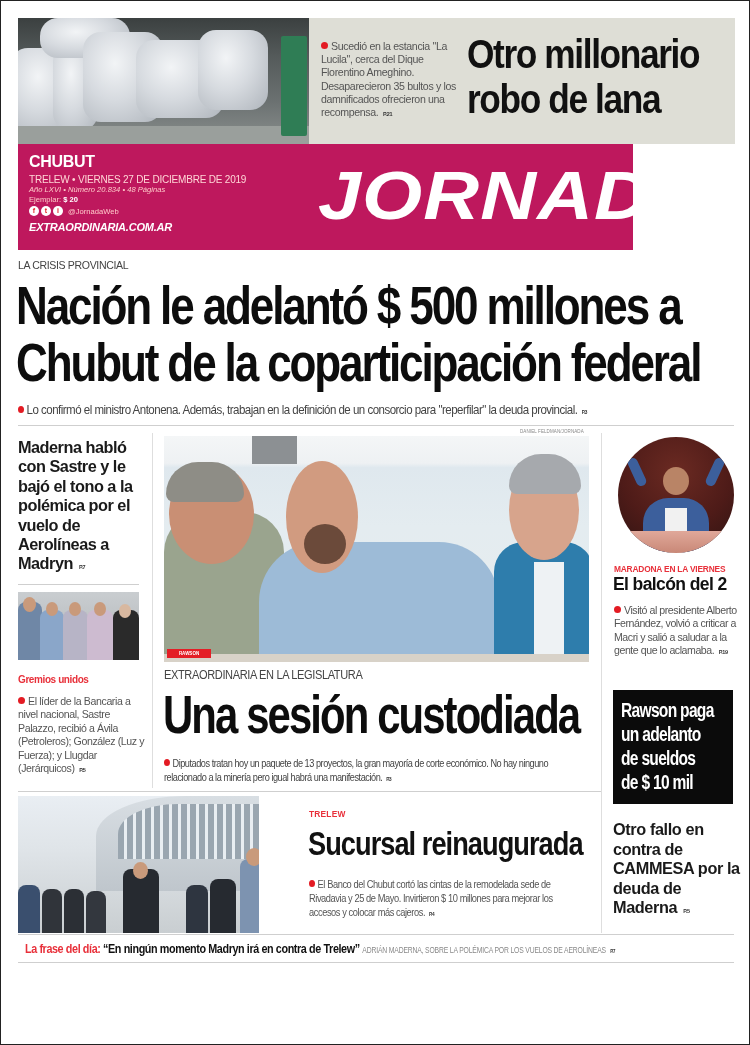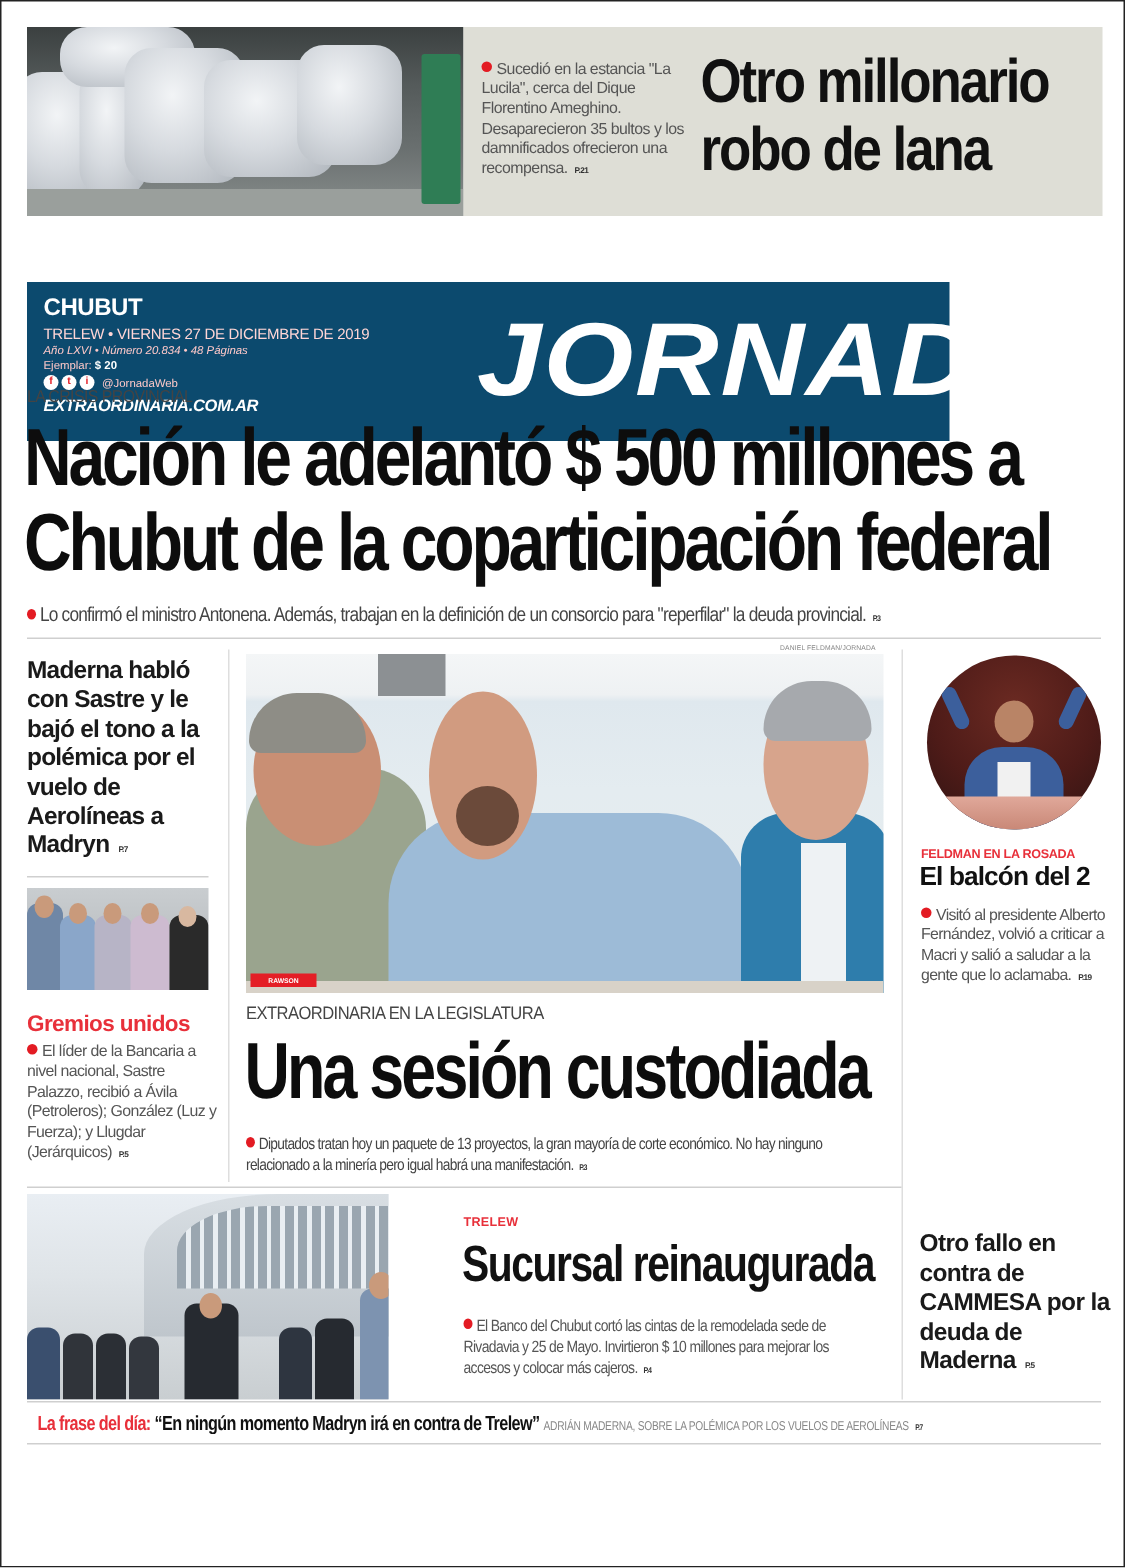--- a/index.html
+++ b/index.html
@@ -15,21 +15,21 @@
   .bale { position: absolute; border-radius: 18px; background: radial-gradient(ellipse at 40% 35%, #f2f4f6 0%, #d6dadf 45%, #aeb4bb 100%); }
   .teaser-photo .green { position: absolute; right: 2px; top: 18px; width: 26px; height: 100px; background: #2f7d55; border-radius: 2px; }
   .teaser-photo .floor { position: absolute; left: 0; bottom: 0; width: 100%; height: 18px; background: #9a9f9c; }
   .teaser-box { left: 308px; top: 17px; width: 426px; height: 126px; background: #deded6; }
   .teaser-body { left: 12px; top: 22px; width: 143px; font-size: 10.6px; line-height: 13.2px; color: #555; letter-spacing: -0.35px; }
   .teaser-title { left: 158px; top: 14px; width: 265px; font-size: 41px; line-height: 45px; font-weight: 700; color: #111; letter-spacing: -1.6px; transform: scaleX(0.86); transform-origin: left top; white-space: nowrap; }
   .dot { display: inline-block; width: 7px; height: 7px; border-radius: 50%; background: #e31b23; margin-right: 3px; vertical-align: 1px; }
   .pref { font-size: 5.5px; font-weight: 700; color: #333; margin-left: 2px; }
 
   
-  .mast { left: 17px; top: 143px; width: 615px; height: 106px; background: #0c4a6e; margin-top: 44px; }
+  .mast { left: 17px; top: 143px; width: 615px; height: 106px; background: #be185d; }
   .mast-region { left: 11px; top: 9px; font-size: 16px; font-weight: 700; color: #fff; letter-spacing: -0.3px; }
   .mast-date { left: 11px; top: 30px; font-size: 10px; font-weight: 400; color: #ffd6d6; letter-spacing: -0.2px; }
   .mast-issue { left: 11px; top: 41px; font-size: 7.6px; color: #ffc9c9; font-style: italic; }
   .mast-price { left: 11px; top: 51px; font-size: 7.6px; color: #ffc9c9; }
   .mast-price b { color: #fff; }
   .mast-social { left: 11px; top: 62px; display: flex; align-items: center; gap: 2px; }
   .soc { width: 10px; height: 10px; border-radius: 50%; background: #fff; color: #e41e26; font-size: 7px; font-weight: 700; text-align: center; line-height: 10px; }
   .mast-handle { font-size: 7.6px; color: #ffc9c9; margin-left: 3px; }
   .mast-web { left: 11px; top: 77px; font-size: 11px; font-weight: 700; font-style: italic; color: #fff; letter-spacing: -0.2px; }
   .mast-logo { left: 300px; top: 12px; font-size: 69px; line-height: 80px; font-weight: 700; font-style: italic; color: #fff; letter-spacing: 1px; transform: scaleX(1.12); transform-origin: left top; }
@@ -39,21 +39,21 @@
   .headline { left: 15px; top: 276px; font-size: 54px; line-height: 57px; font-weight: 700; color: #0d0d0d; letter-spacing: -2.6px; transform: scaleX(0.815); transform-origin: left top; white-space: nowrap; }
   .lead { left: 17px; top: 401px; font-size: 13.4px; color: #444; letter-spacing: -0.6px; transform: scaleX(0.86); transform-origin: left top; white-space: nowrap; }
   .hr { position: absolute; height: 1px; background: #cfcfcf; }
   .vr { position: absolute; width: 1px; background: #dedede; }
 
   
   .left-hl { left: 17px; top: 437px; width: 130px; font-size: 16.3px; line-height: 19.4px; font-weight: 700; color: #1a1a1a; letter-spacing: -0.5px; }
   .left-photo { left: 17px; top: 591px; width: 121px; height: 68px; background: linear-gradient(180deg, #c9cdd0 0%, #bfc3c6 40%, #a9adb2 100%); overflow: hidden; }
   .person { position: absolute; bottom: 0; border-radius: 8px 8px 0 0; }
   .head { position: absolute; border-radius: 50%; background: #c99a7b; }
-  .left-title { left: 17px; top: 673px; font-size: 15px; font-weight: 700; color: #e8303a; letter-spacing: -0.4px; }
+  .left-title { left: 17px; top: 673px; font-size: 10px; font-weight: 700; color: #e8303a; letter-spacing: -0.4px; }
   .left-body { left: 17px; top: 694px; width: 128px; font-size: 10.6px; line-height: 13.4px; color: #555; letter-spacing: -0.4px; }
 
   
   .credit { left: 519px; top: 428px; font-size: 4.5px; color: #888; letter-spacing: 0.1px; }
   .center-photo { left: 163px; top: 435px; width: 425px; height: 226px; overflow: hidden; background: linear-gradient(180deg, #f4f6f7 0%, #eef1f3 12%, #dfe8ee 14%, #e4ecf0 40%, #e7ecee 100%); }
   .cp-pillar { position: absolute; left: 88px; top: 0; width: 45px; height: 28px; background: #8c9093; }
   .cp-table { position: absolute; left: 0; bottom: 0; width: 100%; height: 8px; background: #d8d2c8; }
   .tag-rawson { left: 3px; top: 213px; width: 44px; height: 9px; background: #e41e26; color: #fff; font-size: 4.5px; font-weight: 700; text-align: center; line-height: 9px; }
   .center-kicker { left: 163px; top: 667px; font-size: 12px; color: #444; letter-spacing: -0.4px; transform: scaleX(0.92); transform-origin: left top; white-space: nowrap; }
   .center-hl { left: 162px; top: 684px; font-size: 53px; line-height: 60px; font-weight: 700; color: #0d0d0d; letter-spacing: -2.4px; transform: scaleX(0.79); transform-origin: left top; white-space: nowrap; }
@@ -173,23 +173,31 @@
   <div class="abs center-lead"><span class="dot"></span><span>Diputados tratan hoy un paquete de 13 proyectos, la gran mayoría de corte económico. No hay ninguno relacionado a la minería pero igual habrá una manifestación.</span> <span class="pref">P.3</span></div>
 
   <div class="abs circle-photo">
     <div class="person" style="left:25px;width:66px;height:55px;background:#3c5f9c;border-radius:25px 25px 0 0;"></div>
     <div class="person" style="left:47px;width:22px;height:45px;background:#f1f1f1;border-radius:0;"></div>
     <div class="head" style="left:45px;top:30px;width:26px;height:28px;background:#b98466;"></div>
     <div class="head" style="left:14px;top:20px;width:10px;height:30px;background:#3c5f9c;border-radius:5px;transform:rotate(-25deg);"></div>
     <div class="head" style="left:92px;top:20px;width:10px;height:30px;background:#3c5f9c;border-radius:5px;transform:rotate(25deg);"></div>
     <div class="balcony"></div>
   </div>
-  <div class="abs right-kicker">FELDMAN EN LA ROSADA</div>
+  <div class="abs right-kicker">MARADONA EN LA VIERNES</div>
   <div class="abs right-hl">El balcón del 2</div>
   <div class="abs right-body"><span class="dot"></span><span>Visitó al presidente Alberto Fernández, volvió a criticar a Macri y salió a saludar a la gente que lo aclamaba.</span> <span class="pref">P.19</span></div>
+  <div class="abs black-box">
+    <div class="abs black-box-text cond">
+      <div>Rawson paga</div>
+      <div>un adelanto</div>
+      <div>de sueldos</div>
+      <div>de $ 10 mil</div>
+    </div>
+  </div>
   <div class="abs right-hl2"><span>Otro fallo en contra de CAMMESA por la deuda de Maderna</span> <span class="pref">P.5</span></div>
 
   <div class="hr" style="left:17px;top:790px;width:583px;"></div>
   <div class="abs bottom-photo">
     <div class="bldg"></div>
     <div class="bldg-win"></div>
     <div class="person" style="left:0;width:22px;height:48px;background:#3a4f6e;"></div>
     <div class="person" style="left:24px;width:20px;height:44px;background:#30343a;"></div>
     <div class="person" style="left:46px;width:20px;height:44px;background:#2b2f35;"></div>
     <div class="person" style="left:68px;width:20px;height:42px;background:#33373e;"></div>

